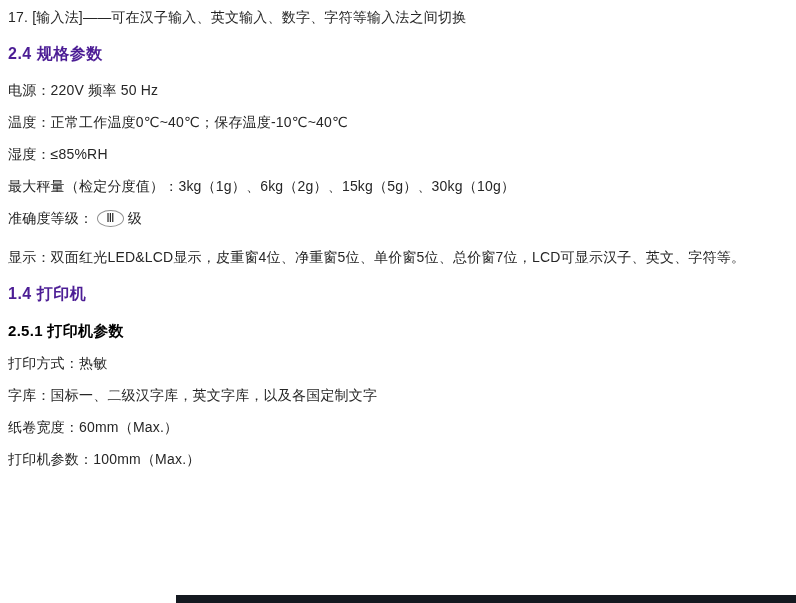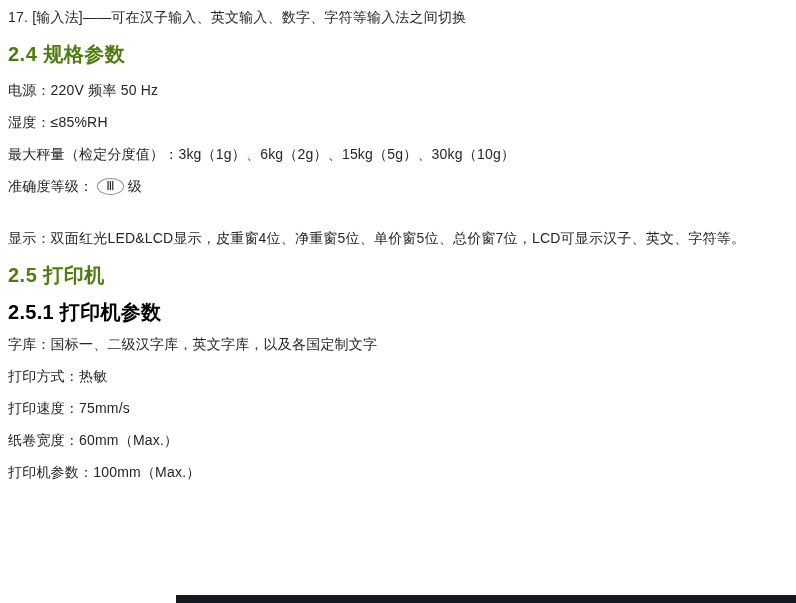--- a/index.html
+++ b/index.html
@@ -20,36 +20,36 @@
   }
   p.line {
     margin: 0 0 13px 0;
     font-size: 14px;
     line-height: 19px;
     color: #262626;
     letter-spacing: 0.2px;
   }
   h2.sec {
     margin: 14px 0 14px 0;
-    font-size: 20px;
+    font-size: 16px;
     line-height: 26px;
     font-weight: bold;
-    color: #4d7c0f;
+    color: #4c1d95;
     letter-spacing: 0.5px;
   }
   h3.subsec {
     margin: 14px 0 13px 0;
-    font-size: 20px;
+    font-size: 15px;
     line-height: 20px;
     font-weight: bold;
     color: #000000;
     letter-spacing: 0.3px;
   }
   p.accuracy {
-    margin-bottom: 33px;
+    margin-bottom: 20px;
   }
   .class-badge {
     display: inline-block;
     border: 1px solid #909090;
     border-radius: 50%;
     padding: 0 8px;
     margin: 0 4px;
     font-size: 12px;
     line-height: 15px;
     color: #262626;
@@ -67,32 +67,32 @@
 </head>
 <body>
 
 <div class="page">
 
   <p class="line">17. [输入法]——可在汉子输入、英文输入、数字、字符等输入法之间切换</p>
 
   <h2 class="sec">2.4 规格参数</h2>
 
   <p class="line">电源：220V  频率 50 Hz</p>
+  <p class="line">温度：正常工作温度0℃~40℃；保存温度-10℃~40℃</p>
   <p class="line">湿度：≤85%RH</p>
   <p class="line">最大秤量（检定分度值）：3kg（1g）、6kg（2g）、15kg（5g）、30kg（10g）</p>
 
   <p class="line accuracy"><span>准确度等级：</span><span class="class-badge">Ⅲ</span><span>级</span></p>
 
   <p class="line">显示：双面红光LED&amp;LCD显示，皮重窗4位、净重窗5位、单价窗5位、总价窗7位，LCD可显示汉子、英文、字符等。</p>
 
-  <h2 class="sec">2.5 打印机</h2>
+  <h2 class="sec">1.4 打印机</h2>
 
   <h3 class="subsec">2.5.1 打印机参数</h3>
 
+  <p class="line">打印方式：热敏</p>
   <p class="line">字库：国标一、二级汉字库，英文字库，以及各国定制文字</p>
-  <p class="line">打印方式：热敏</p>
-  <p class="line">打印速度：75mm/s</p>
   <p class="line">纸卷宽度：60mm（Max.）</p>
   <p class="line">打印机参数：100mm（Max.）</p>
 
 </div>
 
 <div class="bottom-bar"></div>
 
 </body></html>

